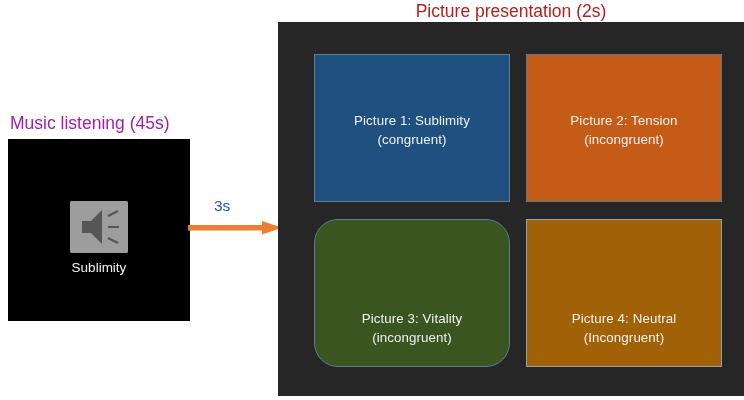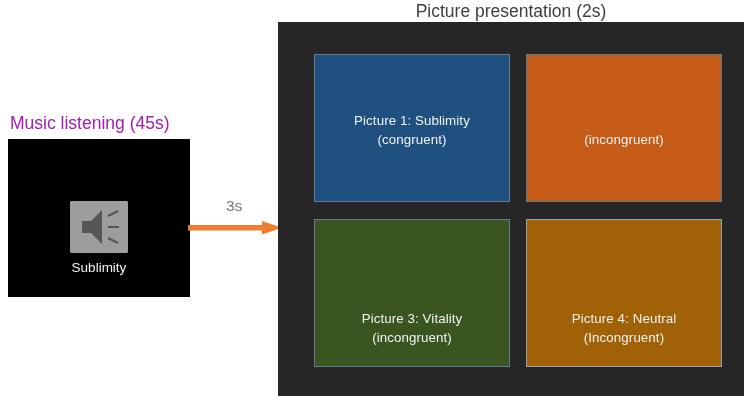--- a/index.html
+++ b/index.html
@@ -27,21 +27,21 @@
     font-size: 17.5px;
     color: #a21caf;
     line-height: 26px;
     white-space: nowrap;
     margin-left: 2px;
     margin-bottom: 3px;
   }
   #music-screen {
     position: relative;
     width: 182px;
-    height: 158px;
+    height: 182px;
     background: #000000;
   }
   #speaker-block {
     position: absolute;
     left: 50%;
     top: 62px;
     transform: translateX(-50%);
     display: flex;
     flex-direction: column;
     align-items: center;
@@ -66,39 +66,38 @@
     left: 188px;
     top: 196px;
     width: 96px;
     height: 44px;
   }
   #arrow-duration {
     position: absolute;
     left: 26px;
     top: 0px;
     font-size: 15.5px;
-    color: #737373;
+    color: #1d4ed8;
     line-height: 20px;
-    margin-left: 12px;
   }
   #arrow-svg {
     position: absolute;
     left: 0;
     top: 22px;
   }
 
   
   #picture-title {
     position: absolute;
     left: 278px;
     top: 0px;
     width: 466px;
     text-align: center;
     font-size: 17.5px;
-    color: #404040;
+    color: #b91c1c;
     line-height: 22px;
   }
   #picture-stage {
     position: absolute;
     left: 278px;
     top: 22px;
     width: 466px;
     height: 374px;
     background: #262626;
   }
@@ -170,26 +169,26 @@
 
     <div class="picture-cell row-top" id="cell-0" style="background: rgb(31, 80, 128); border-color: rgb(91, 123, 150);">
       <div class="cell-text">
         <span>Picture 1: Sublimity</span><br>
         <span>(congruent)</span>
       </div>
     </div>
 
     <div class="picture-cell row-top" id="cell-1" style="background: rgb(196, 91, 22); border-color: rgb(91, 123, 150);">
       <div class="cell-text">
-        <br>
+        <span>Picture 2: Tension</span><br>
         <span>(incongruent)</span>
       </div>
     </div>
 
-    <div class="picture-cell row-bottom" id="cell-2" style="background: rgb(58, 85, 32); border-color: rgb(91, 123, 150);">
+    <div class="picture-cell row-bottom" id="cell-2" style="background: rgb(58, 85, 32); border-color: rgb(91, 123, 150); border-radius: 24px;">
       <div class="cell-text">
         <span>Picture 3: Vitality</span><br>
         <span>(incongruent)</span>
       </div>
     </div>
 
     <div class="picture-cell row-bottom" id="cell-3" style="background: #a16207; border-color: rgb(143, 163, 181);">
       <div class="cell-text">
         <span>Picture 4: Neutral</span><br>
         <span>(Incongruent)</span>

